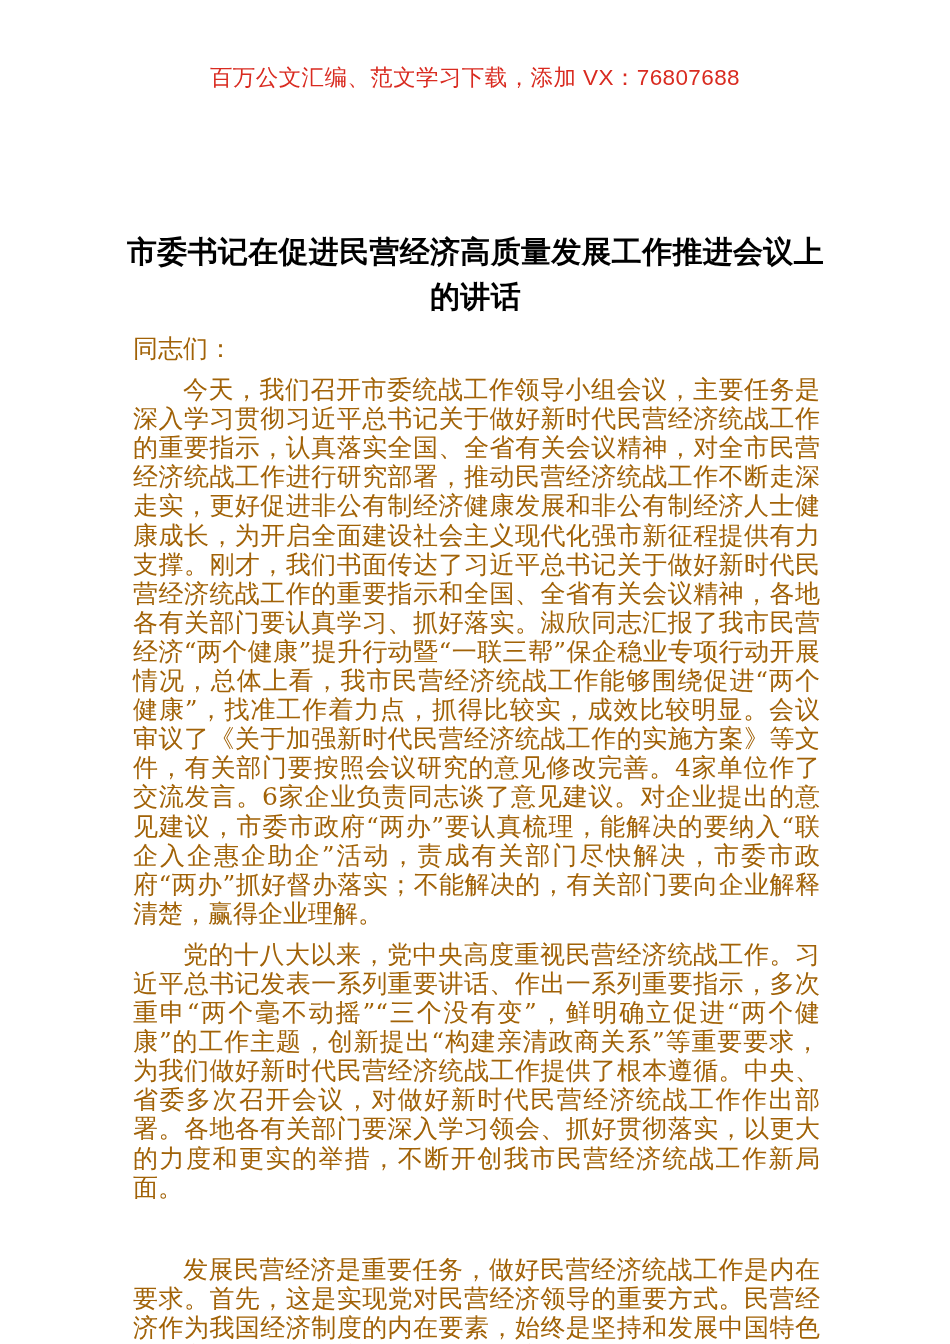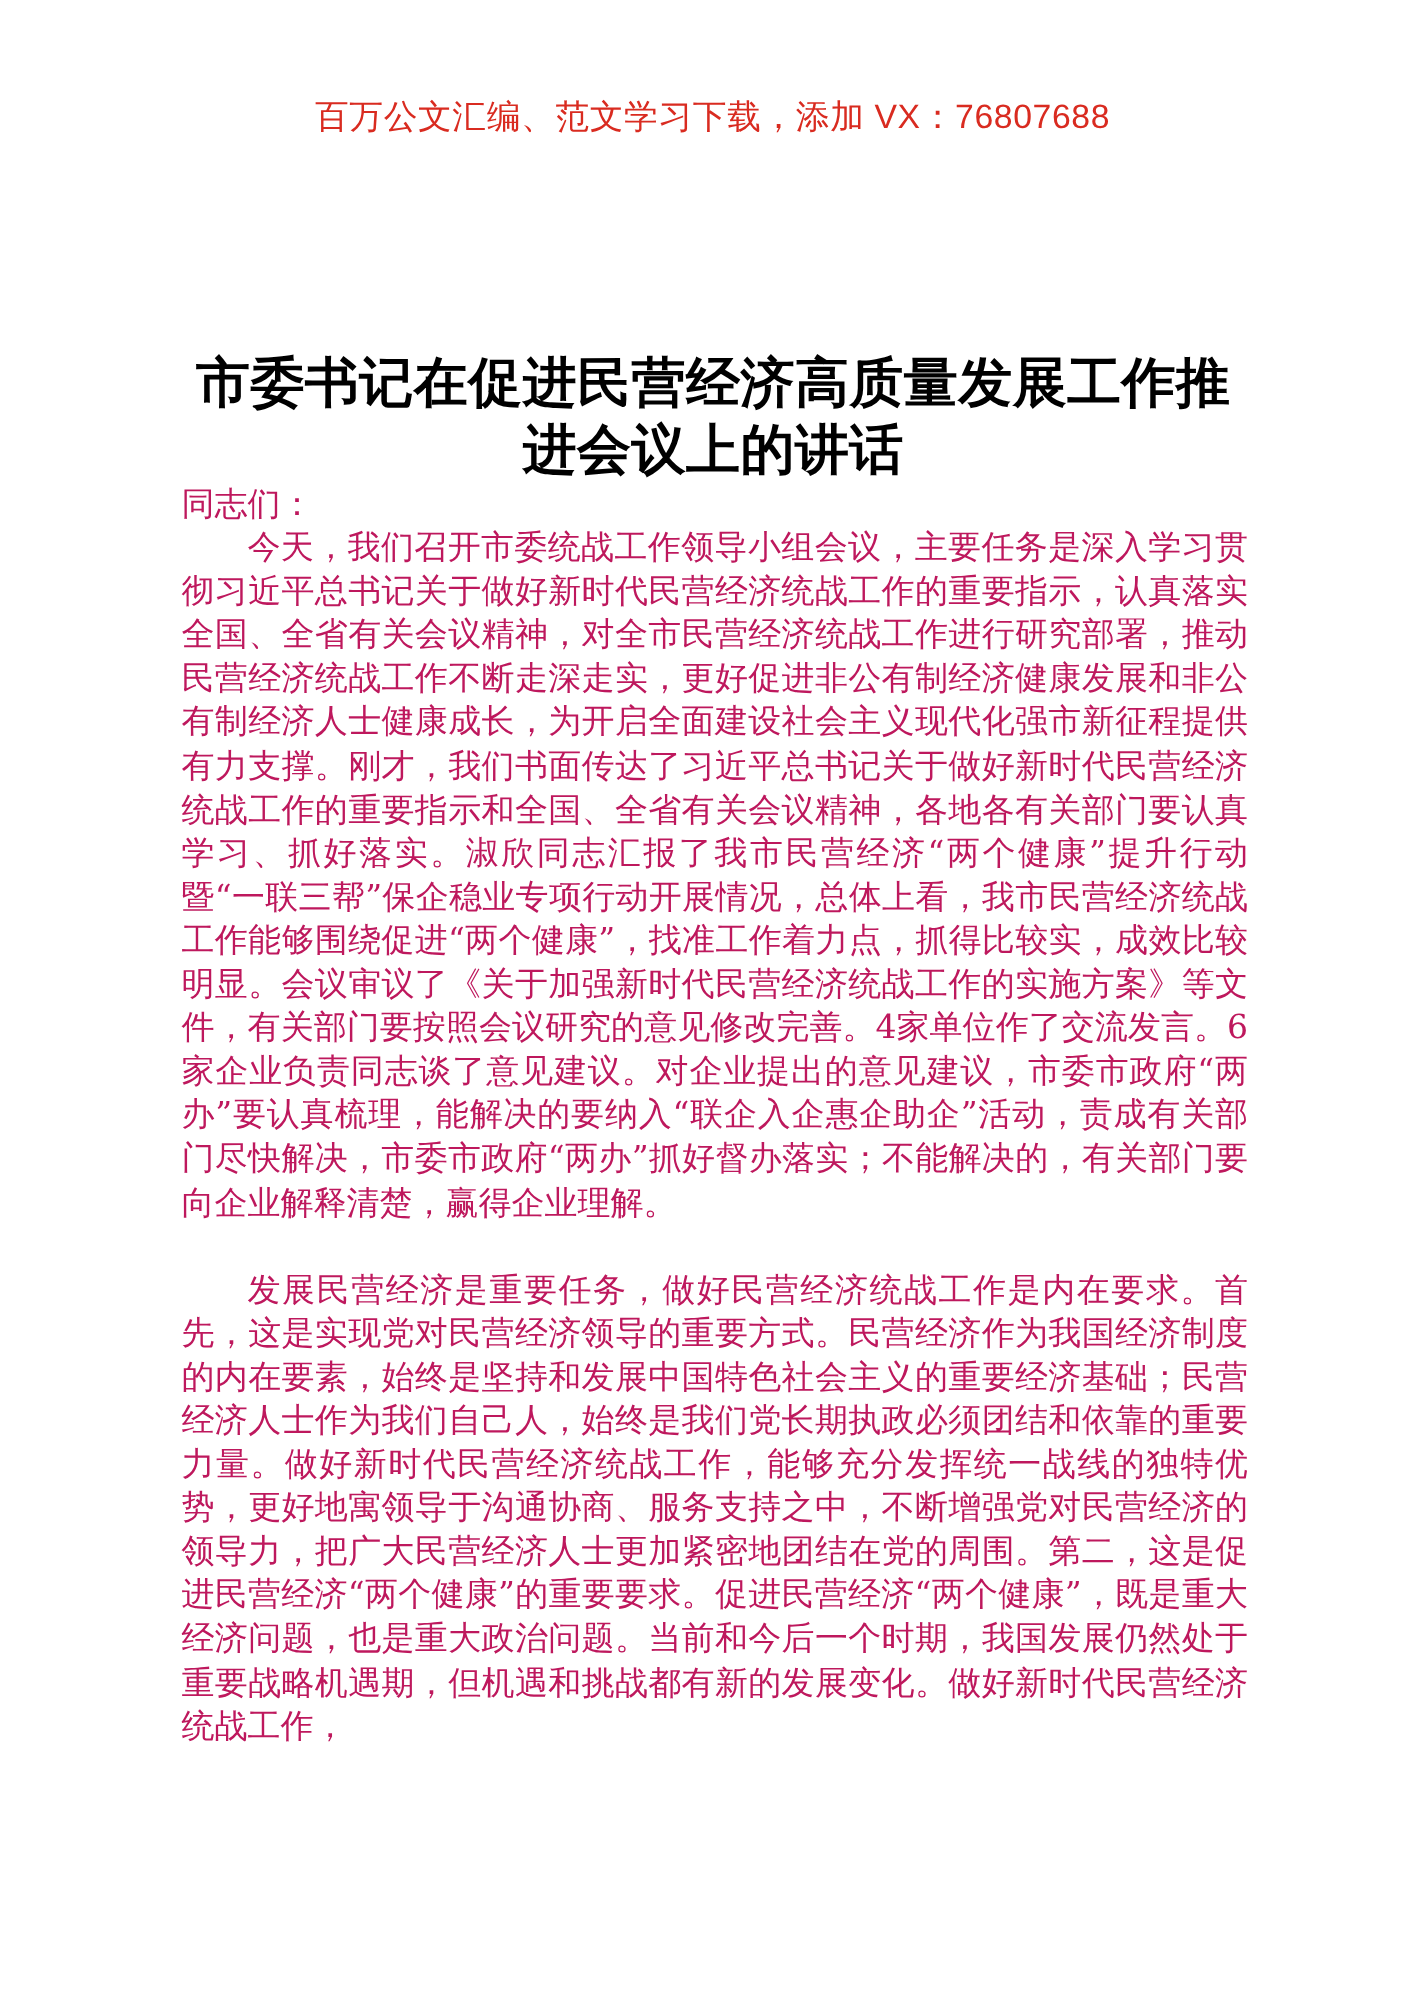--- a/index.html
+++ b/index.html
@@ -34,37 +34,37 @@
     white-space: nowrap;
   }
   .doc-title {
     position: absolute;
     top: 209px;
     left: 121px;
     width: 709px;
     text-align: center;
     font-family: "DejaVu Serif", serif;
     font-weight: bold;
-    font-size: 36px;
+    font-size: 30px;
     line-height: 45px;
     color: #000000;
     letter-spacing: 0.3px;
   }
   .body-block {
     position: absolute;
     top: 322px;
     left: 121px;
     width: 711px;
   }
   p.para {
-    margin: 0;
+    margin: 12px;
     font-family: "DejaVu Serif", serif;
-    font-size: 22px;
+    font-size: 25px;
     line-height: 29.1px;
-    color: #be185d;
+    color: #a16207;
     text-align: justify;
     text-justify: inter-ideograph;
     text-align-last: left;
     letter-spacing: 0px;
     word-break: break-all;
   }
   p.salutation {
     text-indent: 0;
   }
   p.indent {
@@ -91,20 +91,21 @@
   <div class="promo-header">百万公文汇编、范文学习下载，添加 VX：76807688</div>
 
   <h1 class="doc-title">市委书记在促进民营经济高质量发展工作推进会议上的讲话</h1>
 
   <div class="body-block">
 
     <p class="para salutation">同志们：</p>
 
     <p class="para indent">今天，我们召开市委统战工作领导小组会议，主要任务是深入学习贯彻习近平总书记关于做好新时代民营经济统战工作的重要指示，认真落实全国、全省有关会议精神，对全市民营经济统战工作进行研究部署，推动民营经济统战工作不断走深走实，更好促进非公有制经济健康发展和非公有制经济人士健康成长，为开启全面建设社会主义现代化强市新征程提供有力支撑。刚才，我们书面传达了习近平总书记关于做好新时代民营经济统战工作的重要指示和全国、全省有关会议精神，各地各有关部门要认真学习、抓好落实。淑欣同志汇报了我市民营经济“两个健康”提升行动暨“一联三帮”保企稳业专项行动开展情况，总体上看，我市民营经济统战工作能够围绕促进“两个健康”，找准工作着力点，抓得比较实，成效比较明显。会议审议了《关于加强新时代民营经济统战工作的实施方案》等文件，有关部门要按照会议研究的意见修改完善。4家单位作了交流发言。6家企业负责同志谈了意见建议。对企业提出的意见建议，市委市政府“两办”要认真梳理，能解决的要纳入“联企入企惠企助企”活动，责成有关部门尽快解决，市委市政府“两办”抓好督办落实；不能解决的，有关部门要向企业解释清楚，赢得企业理解。</p>
 
+    <p class="para indent">党的十八大以来，党中央高度重视民营经济统战工作。习近平总书记发表一系列重要讲话、作出一系列重要指示，多次重申“两个毫不动摇”“三个没有变”，鲜明确立促进“两个健康”的工作主题，创新提出“构建亲清政商关系”等重要要求，为我们做好新时代民营经济统战工作提供了根本遵循。中央、省委多次召开会议，对做好新时代民营经济统战工作作出部署。各地各有关部门要深入学习领会、抓好贯彻落实，以更大的力度和更实的举措，不断开创我市民营经济统战工作新局面。</p>
 
     <div class="spacer-line"></div>
 
 
     <p class="para indent">发展民营经济是重要任务，做好民营经济统战工作是内在要求。首先，这是实现党对民营经济领导的重要方式。民营经济作为我国经济制度的内在要素，始终是坚持和发展中国特色社会主义的重要经济基础；民营经济人士作为我们自己人，始终是我们党长期执政必须团结和依靠的重要力量。做好新时代民营经济统战工作，能够充分发挥统一战线的独特优势，更好地寓领导于沟通协商、服务支持之中，不断增强党对民营经济的领导力，把广大民营经济人士更加紧密地团结在党的周围。第二，这是促进民营经济“两个健康”的重要要求。促进民营经济“两个健康”，既是重大经济问题，也是重大政治问题。当前和今后一个时期，我国发展仍然处于重要战略机遇期，但机遇和挑战都有新的发展变化。做好新时代民营经济统战工作，</p>
 
   </div>
 
 </div>
 

